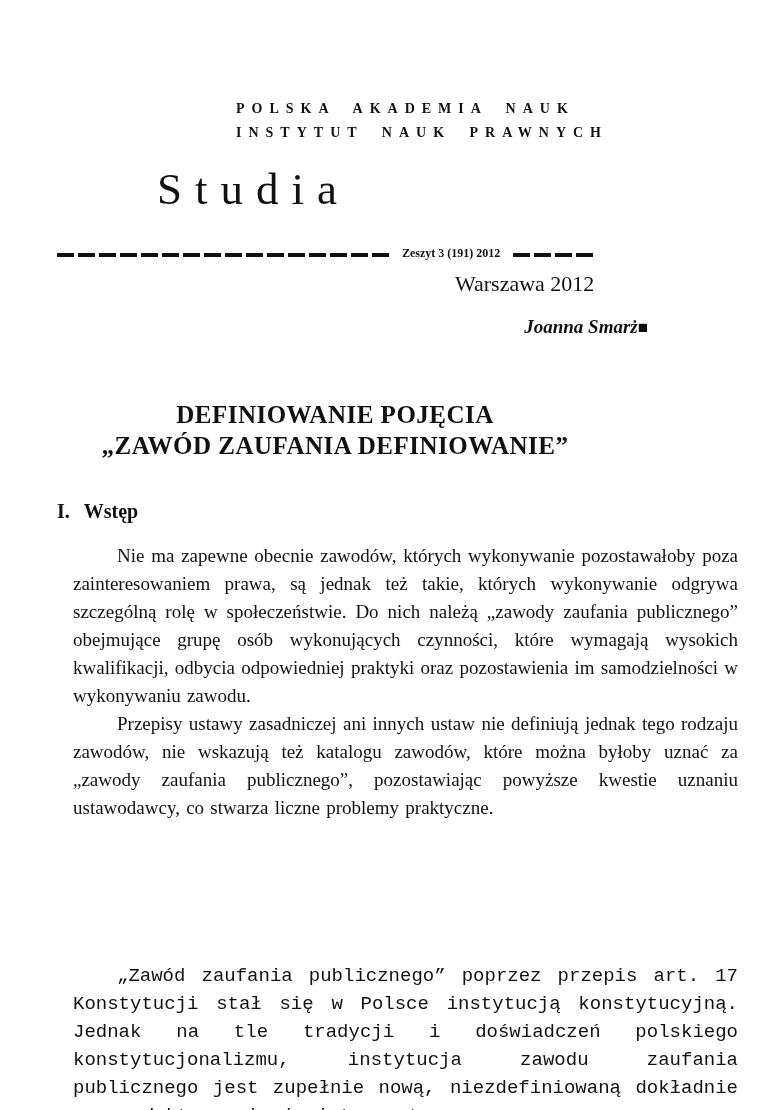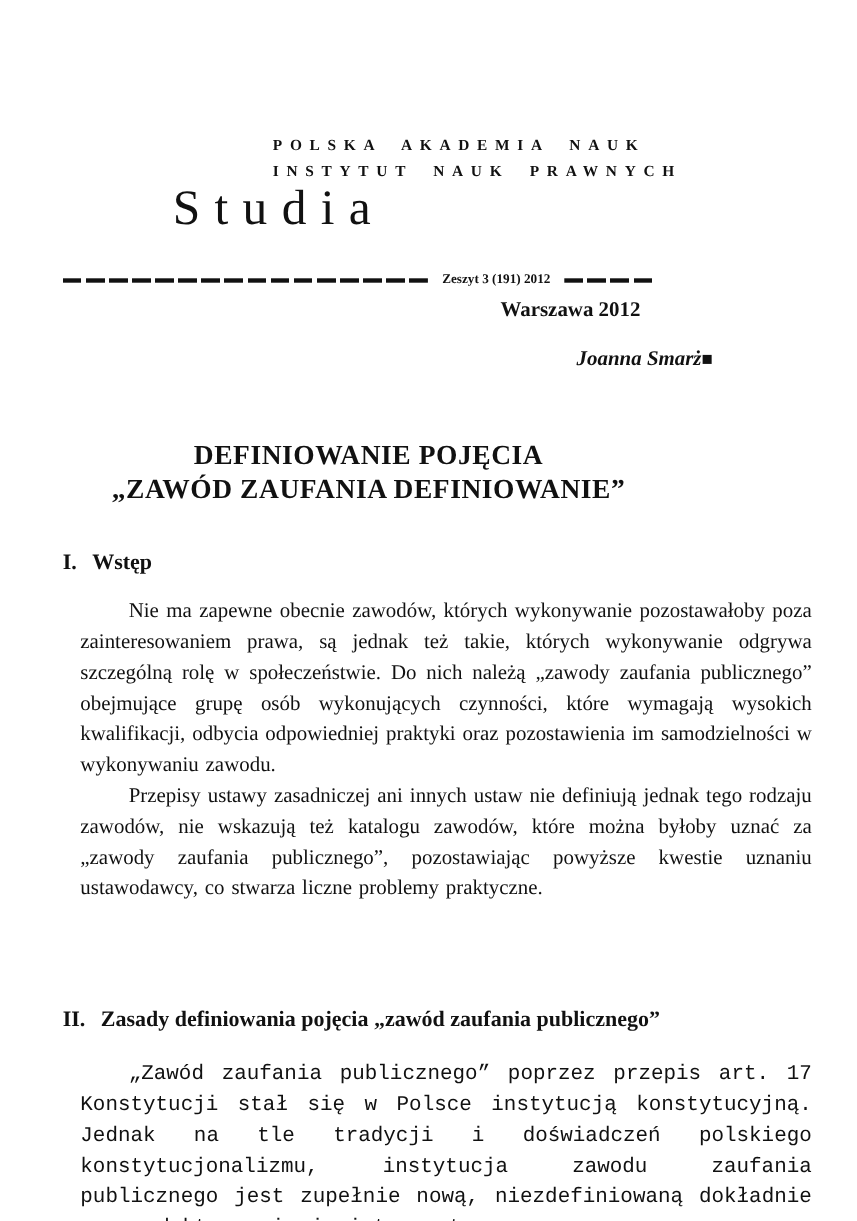--- a/index.html
+++ b/index.html
@@ -9,29 +9,28 @@
     height: 1110px;
     background: #ffffff;
     color: #111111;
     font-family: "Liberation Serif", "DejaVu Serif", serif;
     overflow: hidden;
   }
 
   
   .publisher {
     position: absolute;
-    left: 248px;
+    left: 236px;
     top: 97px;
     font-size: 14px;
     font-weight: bold;
     letter-spacing: 7px;
     word-spacing: 8px;
     line-height: 24px;
     white-space: nowrap;
-    margin-top: 24px;
   }
   .journal {
     position: absolute;
     left: 157px;
     top: 166px;
   }
   .journal-title {
     font-size: 45px;
     letter-spacing: 13px;
     line-height: 46px;
@@ -61,22 +60,22 @@
   .rule-right { width: 80px; }
   .issue-label {
     font-size: 12px;
     font-weight: bold;
     margin: 0 13px;
   }
   .place-year {
     position: absolute;
     left: 455px;
     top: 271px;
-    font-size: 19px;
-    font-weight: bold;
+    font-size: 22px;
+    font-weight: normal;
     white-space: nowrap;
     text-align: right;
   }
 
   
   .author {
     position: absolute;
     top: 316px;
     right: 131px;
     font-size: 19px;
@@ -166,22 +165,18 @@
   <div class="section-heading heading-1">
     <span class="num">I.</span>
     <span>Wstęp</span>
   </div>
 
   <div class="body-block body-1">
     <p>Nie ma zapewne obecnie zawodów, których wykonywanie pozostawałoby poza zainteresowaniem prawa, są jednak też takie, których wykonywanie odgrywa szczególną rolę w społeczeństwie. Do nich należą „zawody zaufania publicznego” obejmujące grupę osób wykonujących czynności, które wymagają wysokich kwalifikacji, odbycia odpowiedniej praktyki oraz pozostawienia im samodzielności w wykonywaniu zawodu.</p>
     <p>Przepisy ustawy zasadniczej ani innych ustaw nie definiują jednak tego rodzaju zawodów, nie wskazują też katalogu zawodów, które można byłoby uznać za „zawody zaufania publicznego”, pozostawiając powyższe kwestie uznaniu ustawodawcy, co stwarza liczne problemy praktyczne.</p>
   </div>
 
-  <div class="section-heading heading-2">
-    <span class="num">II.</span>
-    <span>Zasady definiowania pojęcia „zawód zaufania publicznego”</span>
-  </div>
 
   <div class="body-block body-2">
     <p>„Zawód zaufania publicznego” poprzez przepis art. 17 Konstytucji stał się w Polsce instytucją konstytucyjną. Jednak na tle tradycji i doświadczeń polskiego konstytucjonalizmu, instytucja zawodu zaufania publicznego jest zupełnie nową, niezdefiniowaną dokładnie przez doktrynę i niezinterpretowaną przez</p>
   </div>
 
 </div>
 
 </body></html>

